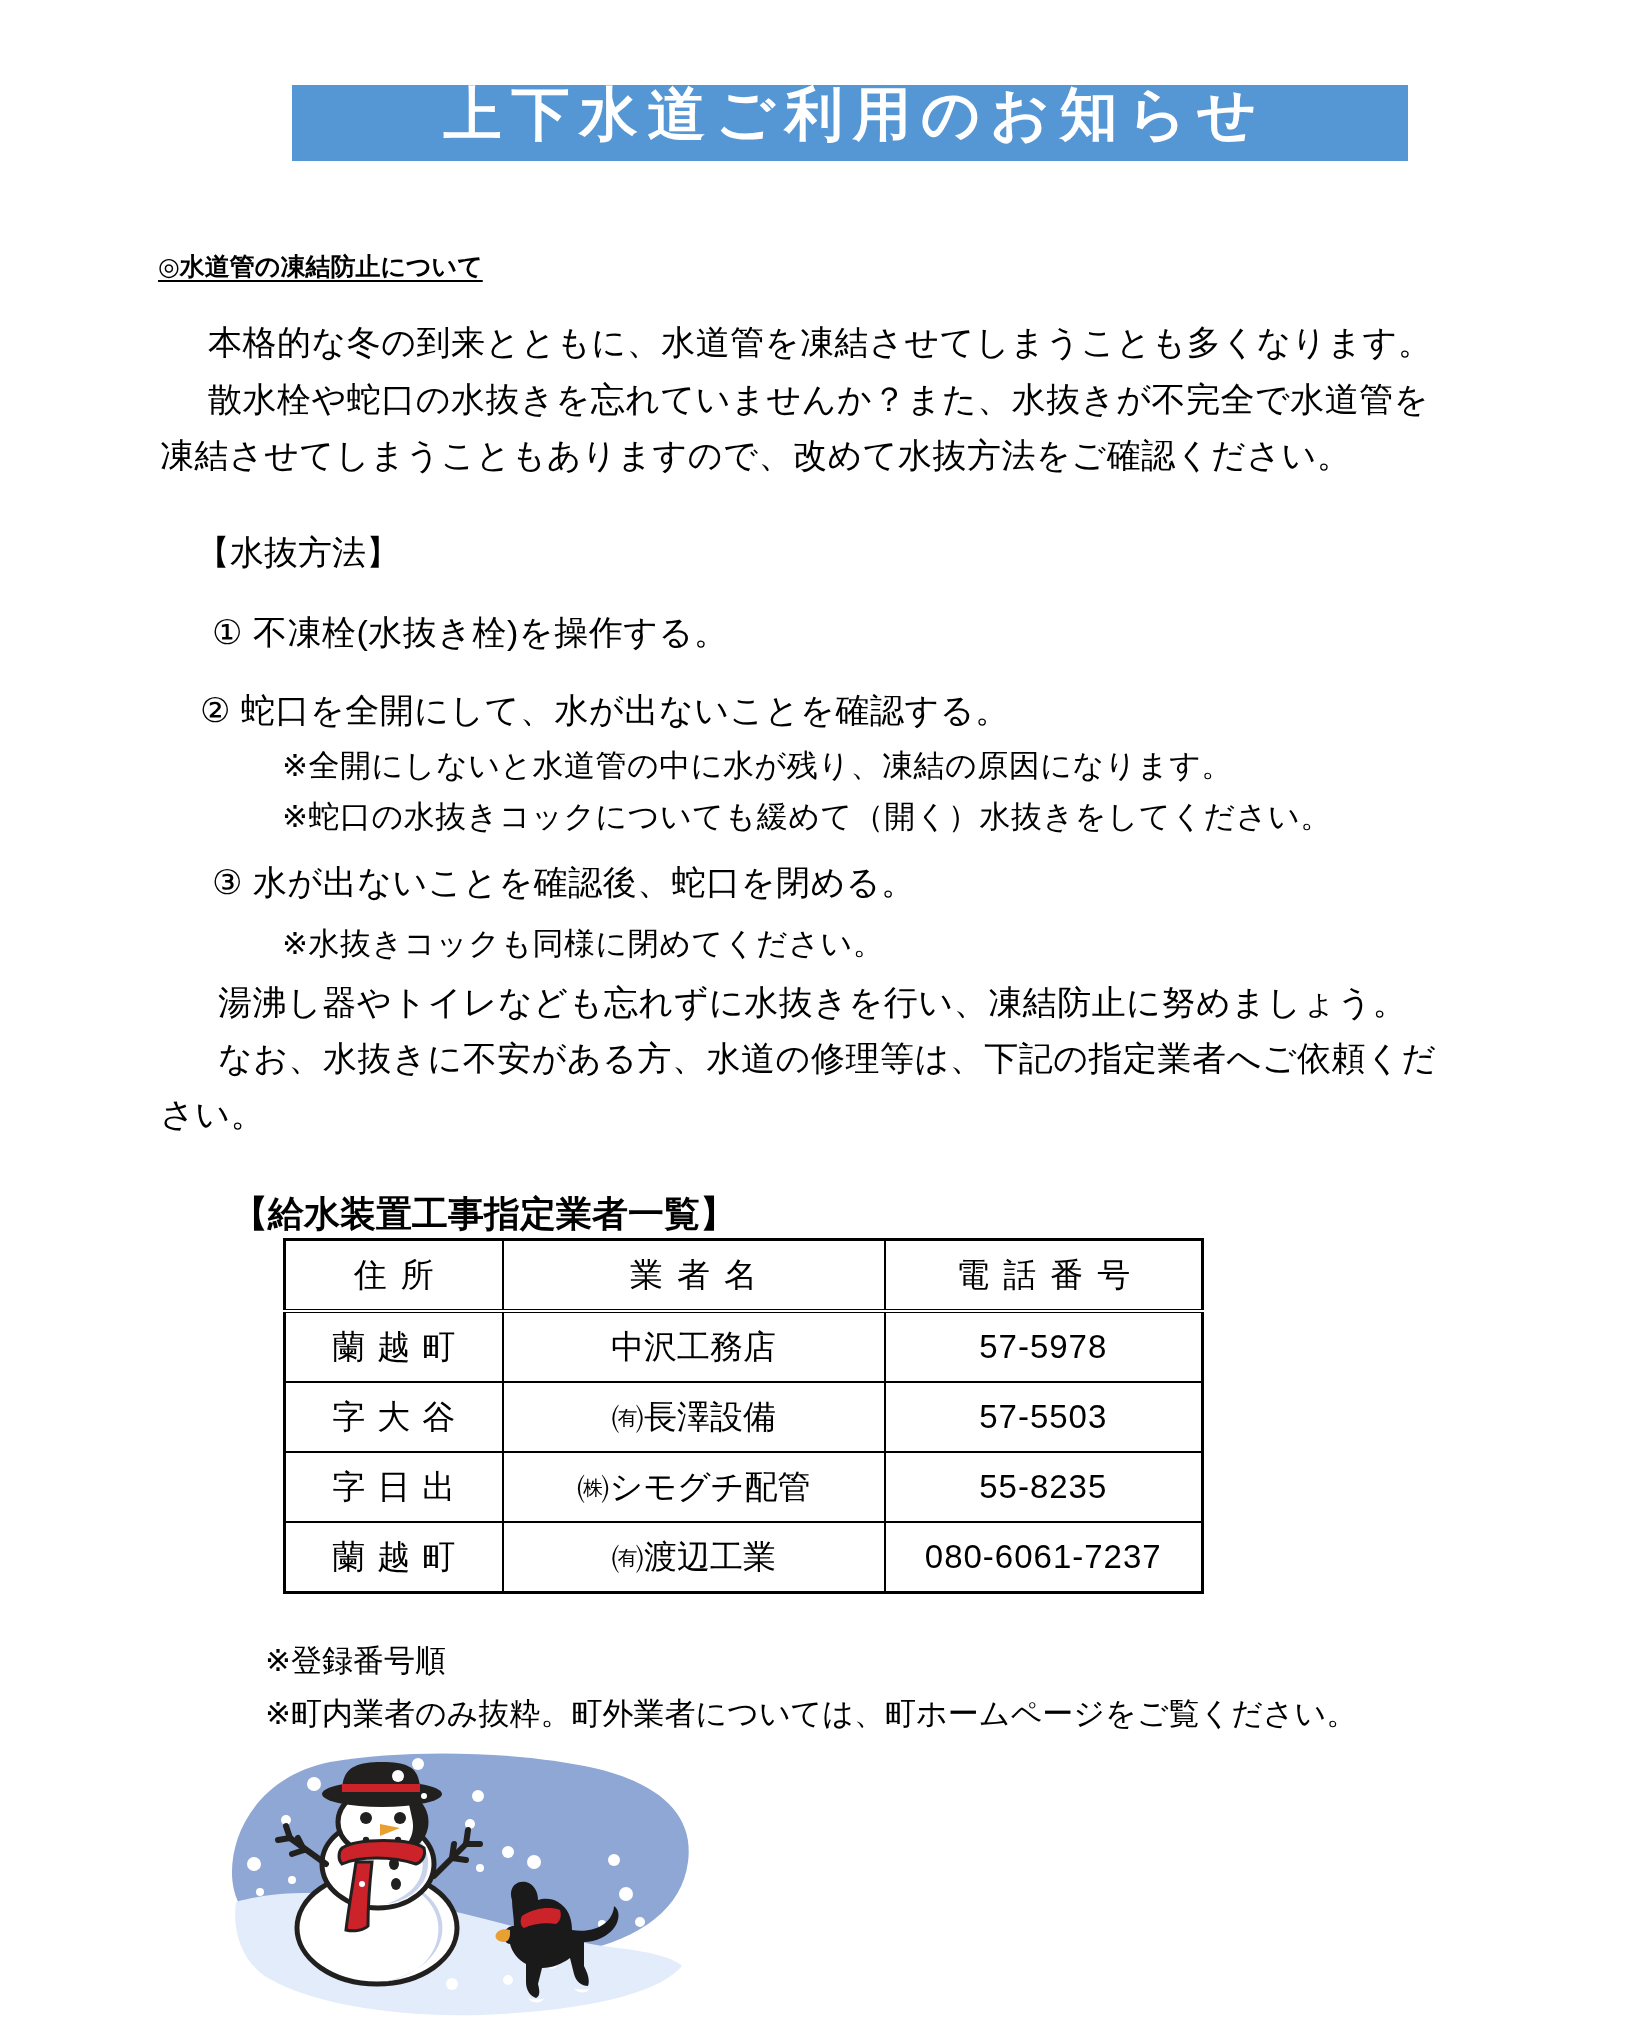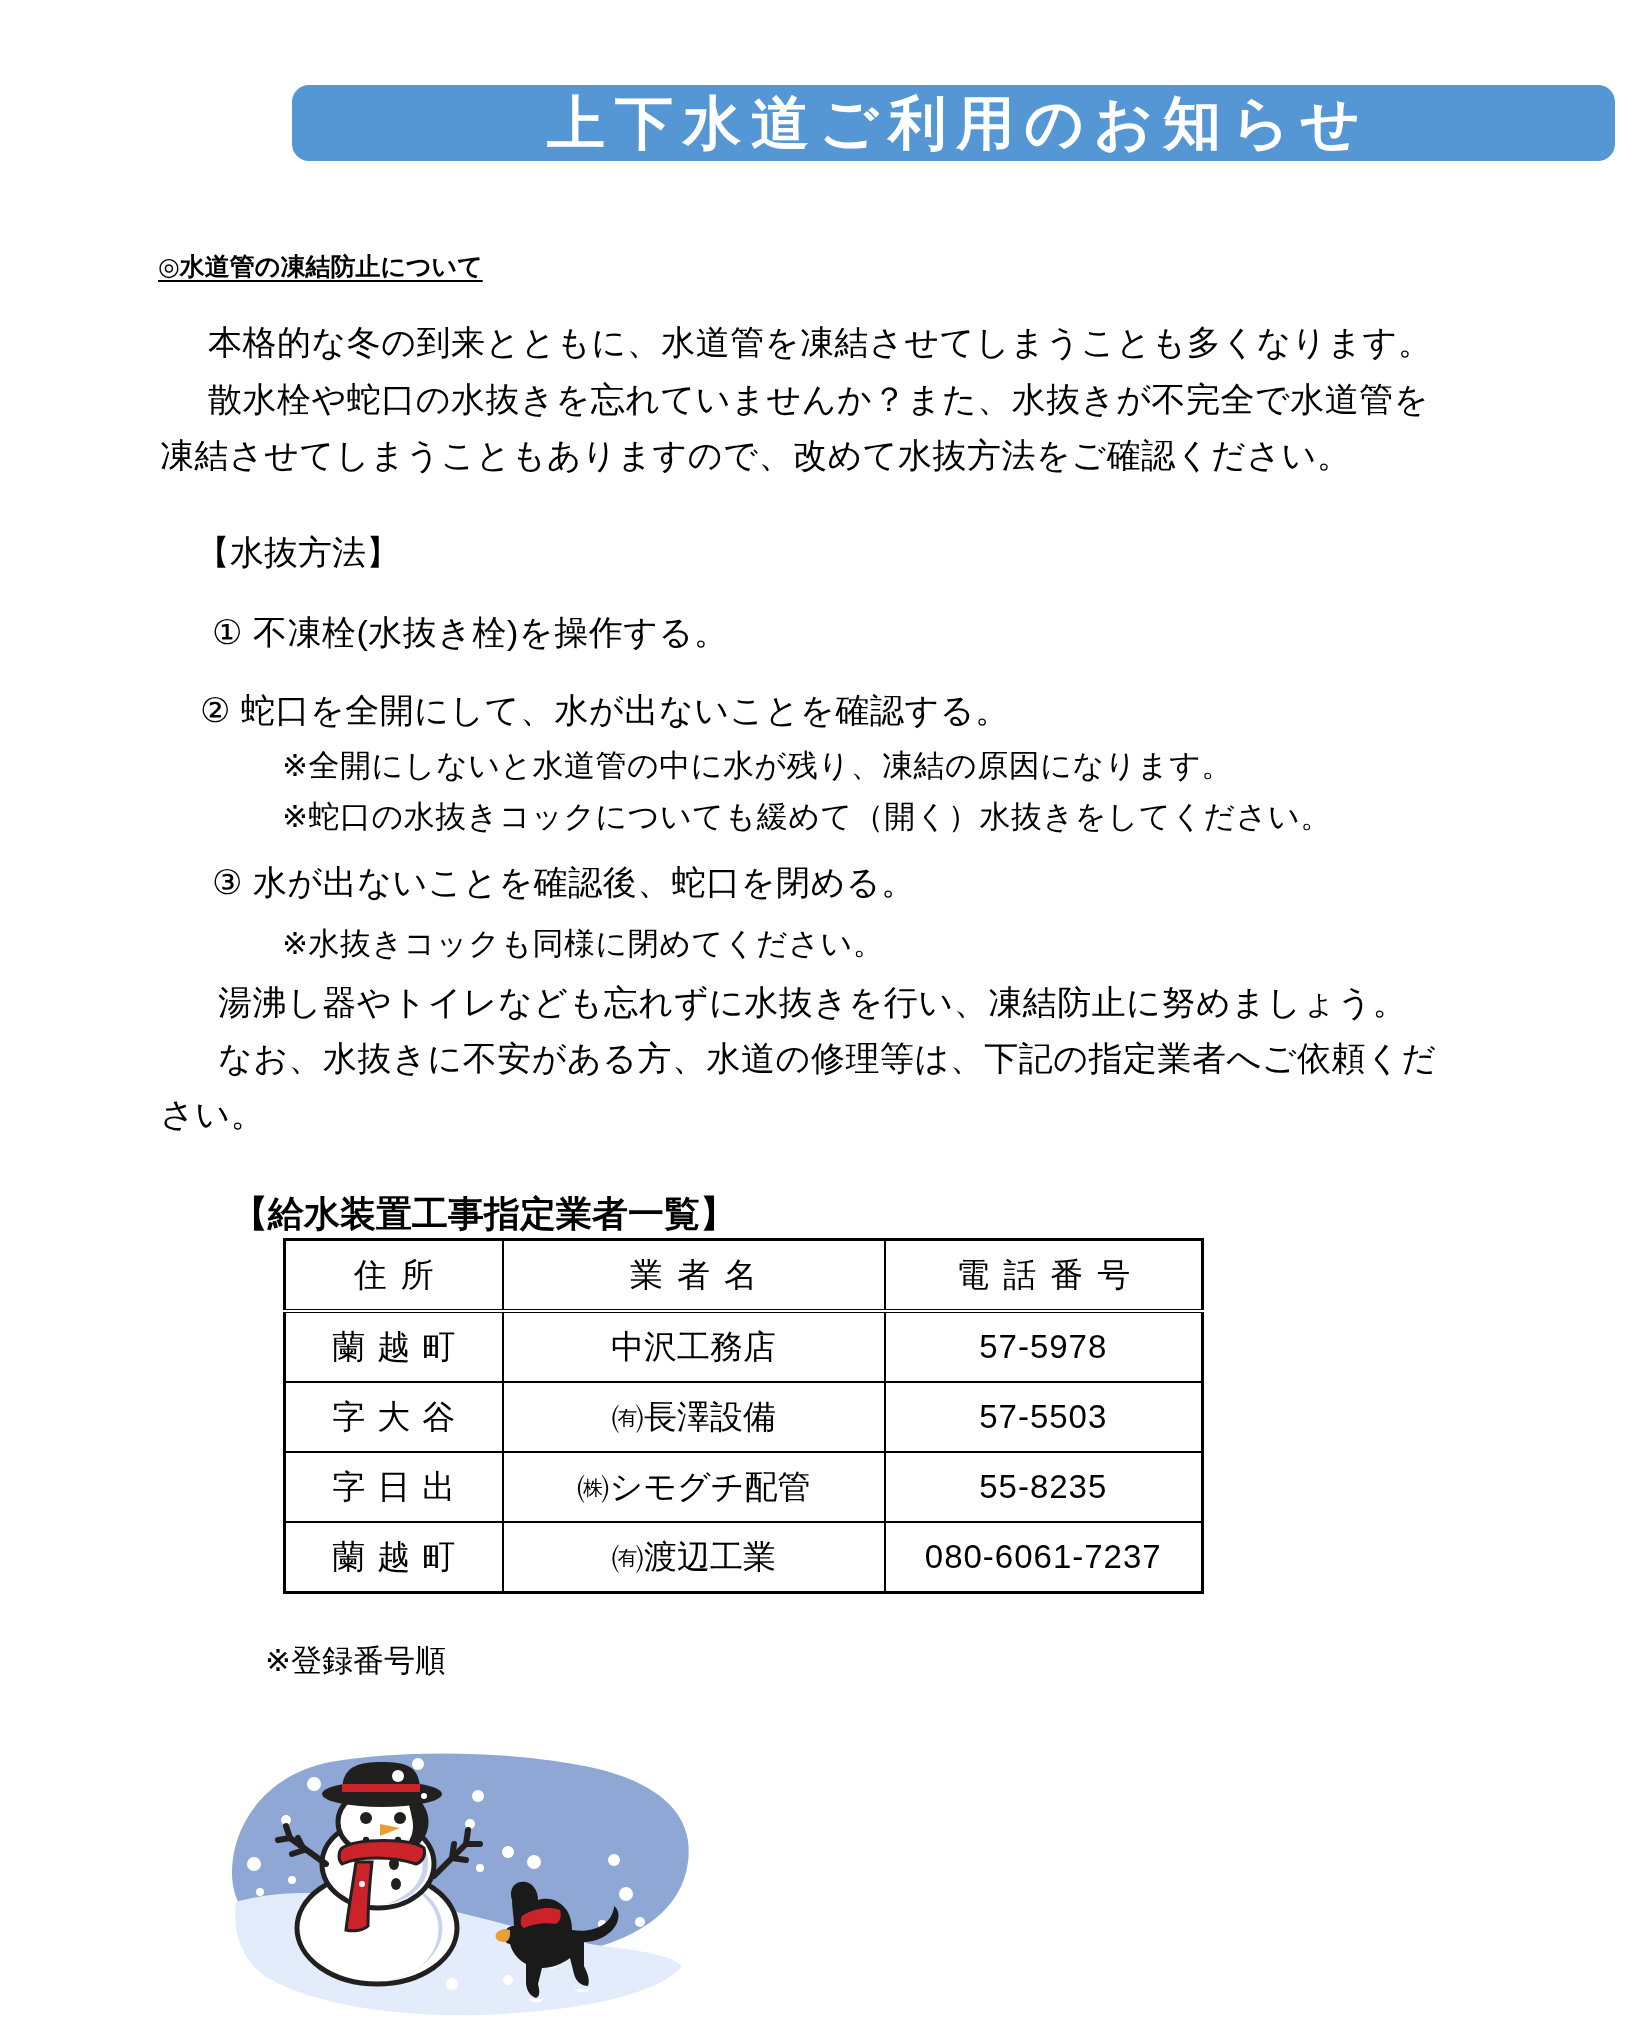--- a/index.html
+++ b/index.html
@@ -20,27 +20,26 @@
     width: 1652px;
     height: 2025px;
     background: #ffffff;
   }
 
   
   .banner {
     position: absolute;
     left: 292px;
     top: 85px;
-    width: 1323px;
+    width: 1116px;
     height: 76px;
     background: #5596D4;
     display: flex;
-    align-items: center;
+    align-items: flex-start;
     justify-content: center;
-    border-radius: 17px;
   }
   .banner-text {
     color: #ffffff;
     font-size: 58px;
     font-weight: bold;
     letter-spacing: 10px;
     line-height: 1;
     white-space: nowrap;
     text-indent: 10px;
   }
@@ -223,20 +222,21 @@
         <tr>
           <td class="addr">蘭越町</td>
           <td class="name">㈲渡辺工業</td>
           <td class="tel">080-6061-7237</td>
         </tr>
       </tbody>
     </table>
   </div>
 
   <div class="footnote fn1">※登録番号順</div>
+  <div class="footnote fn2">※町内業者のみ抜粋。町外業者については、町ホームページをご覧ください。</div>
 
   <div class="illus">
     <svg viewBox="0 0 480 272" width="480" height="272" xmlns="http://www.w3.org/2000/svg">
 
       <path d="M 108 10 C 190 -4 300 0 372 16 C 440 32 472 64 466 110 C 460 156 420 186 356 200 C 290 214 210 220 140 212 C 70 204 22 180 12 138 C 2 96 28 26 108 10 Z" fill="#8FA7D4"></path>
 
       <path d="M 14 150 C 60 136 130 140 196 152 C 262 164 330 188 396 196 C 430 200 452 206 460 214 C 440 238 380 256 280 262 C 180 268 90 252 46 226 C 20 210 10 180 14 150 Z" fill="#E3ECFA"></path>
 
       <g fill="#FFFFFF">
         <circle cx="196" cy="12" r="6"></circle>

